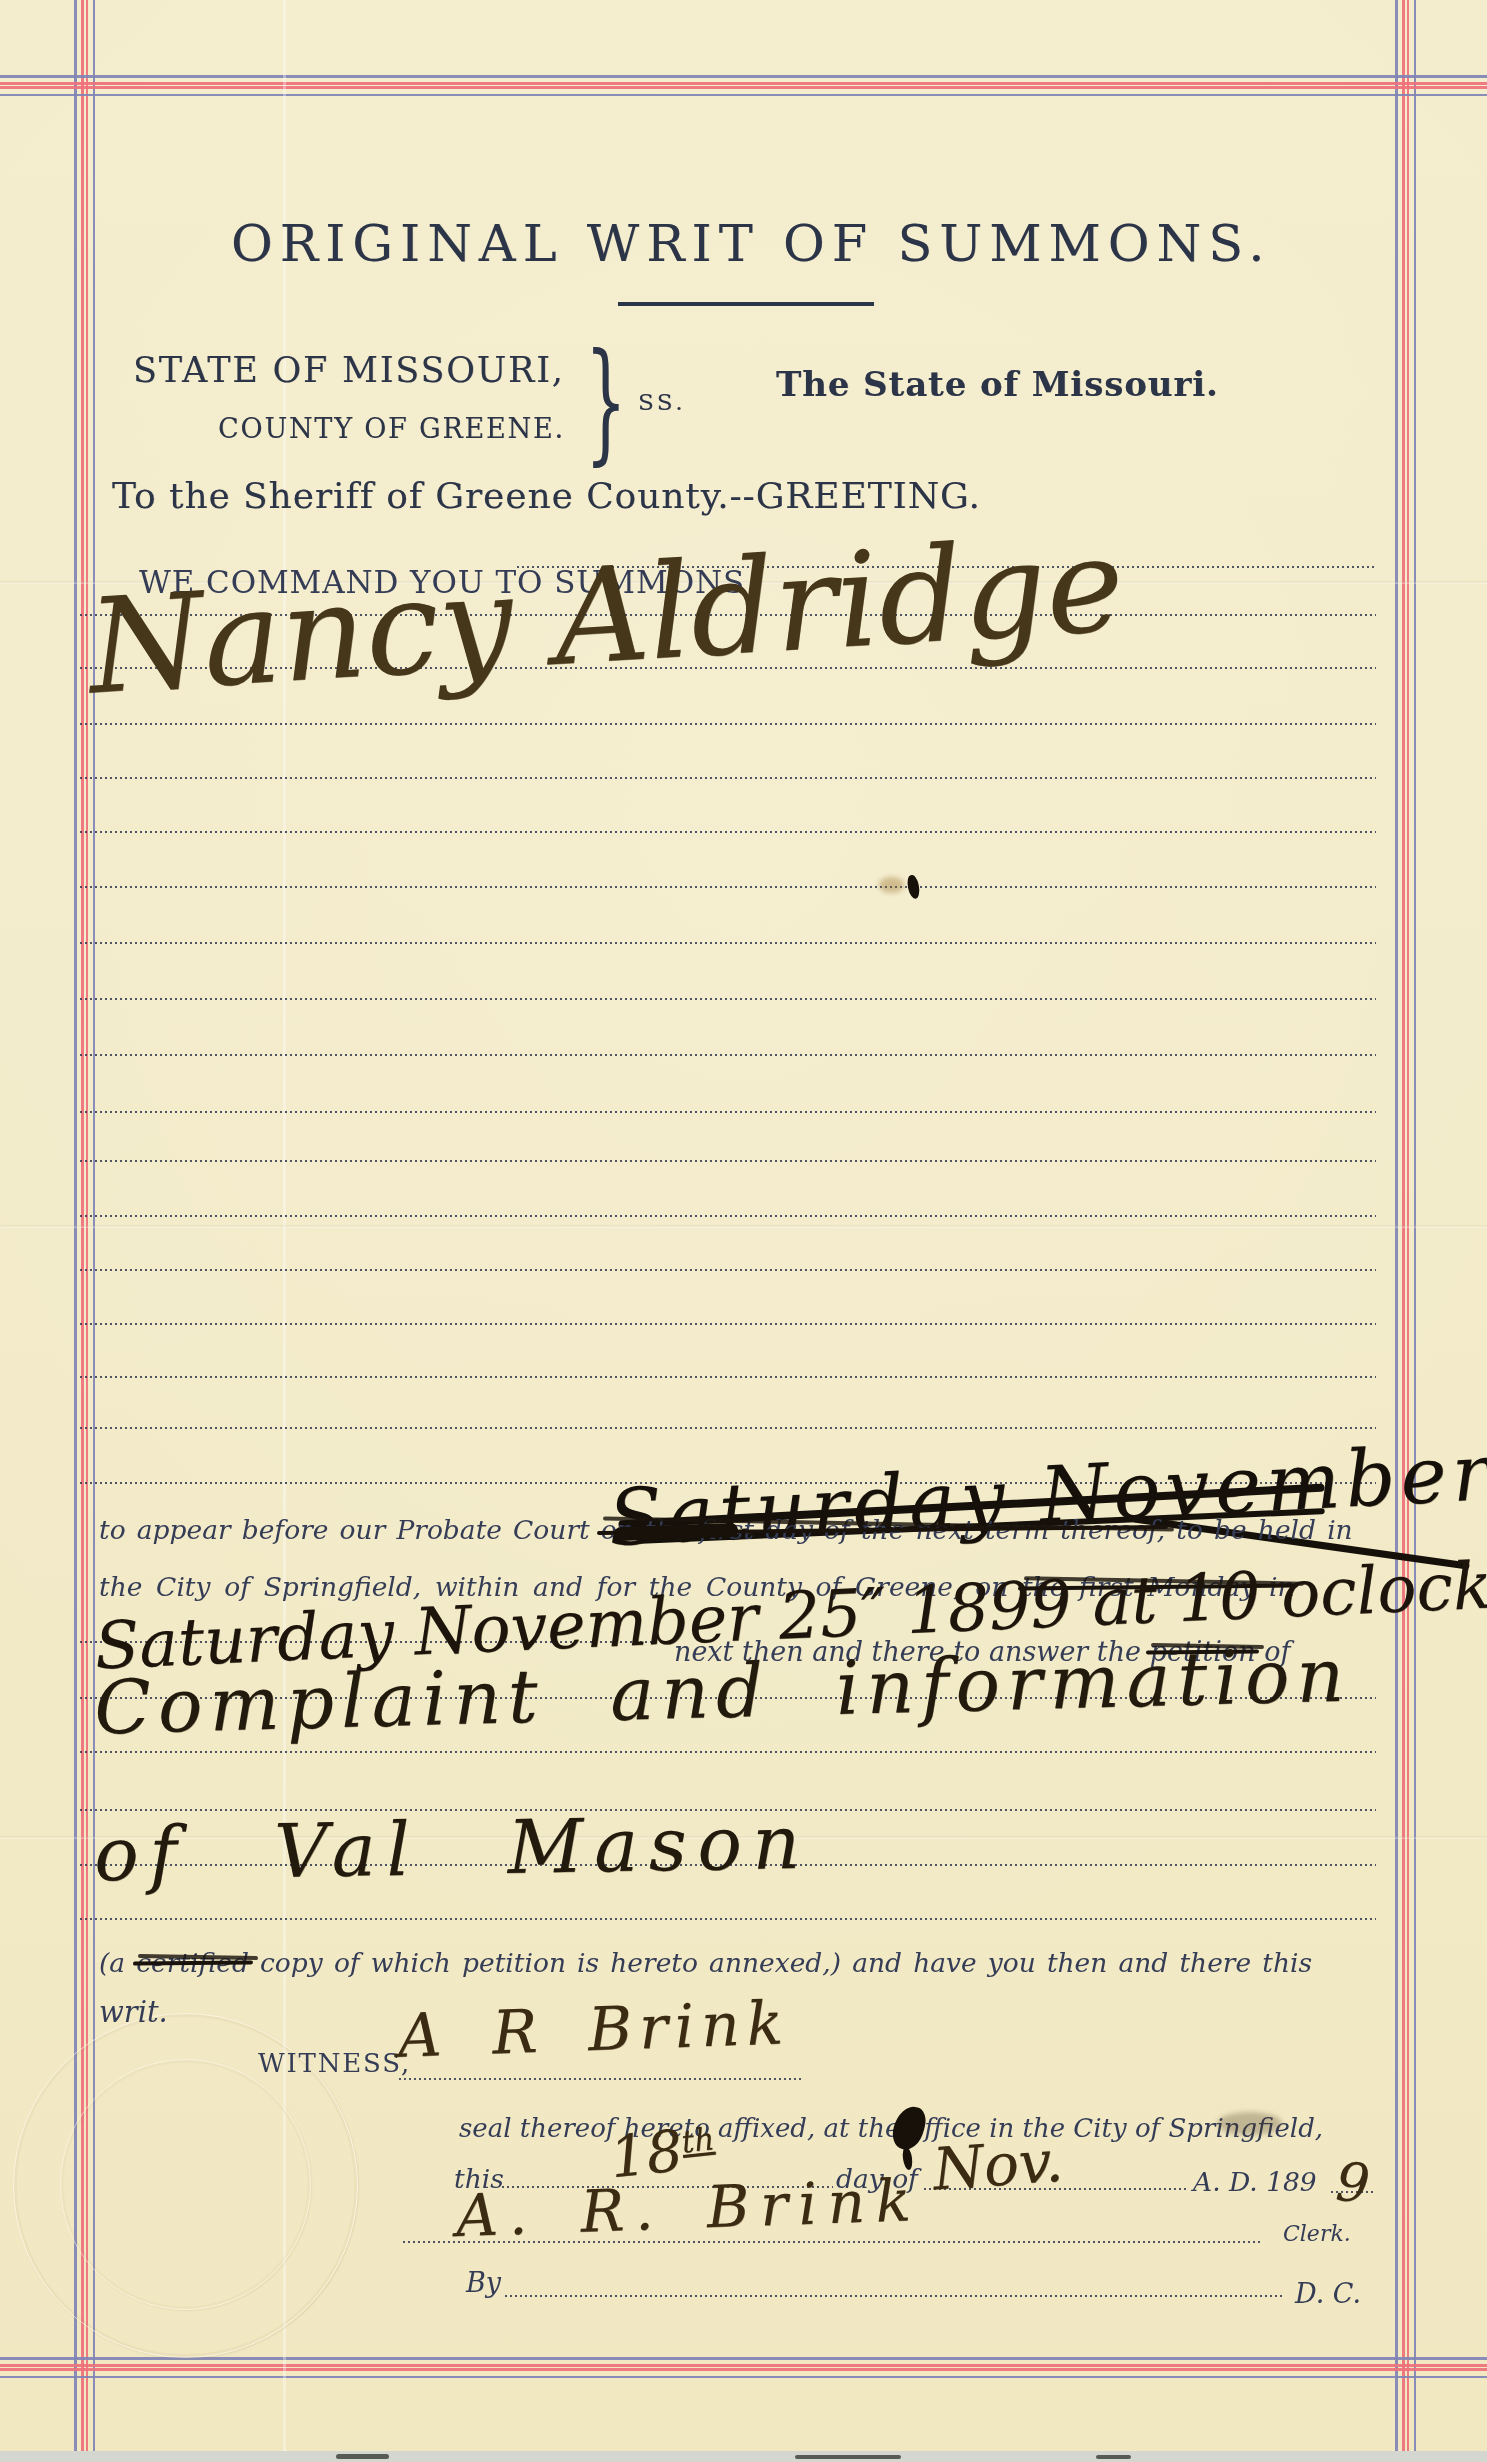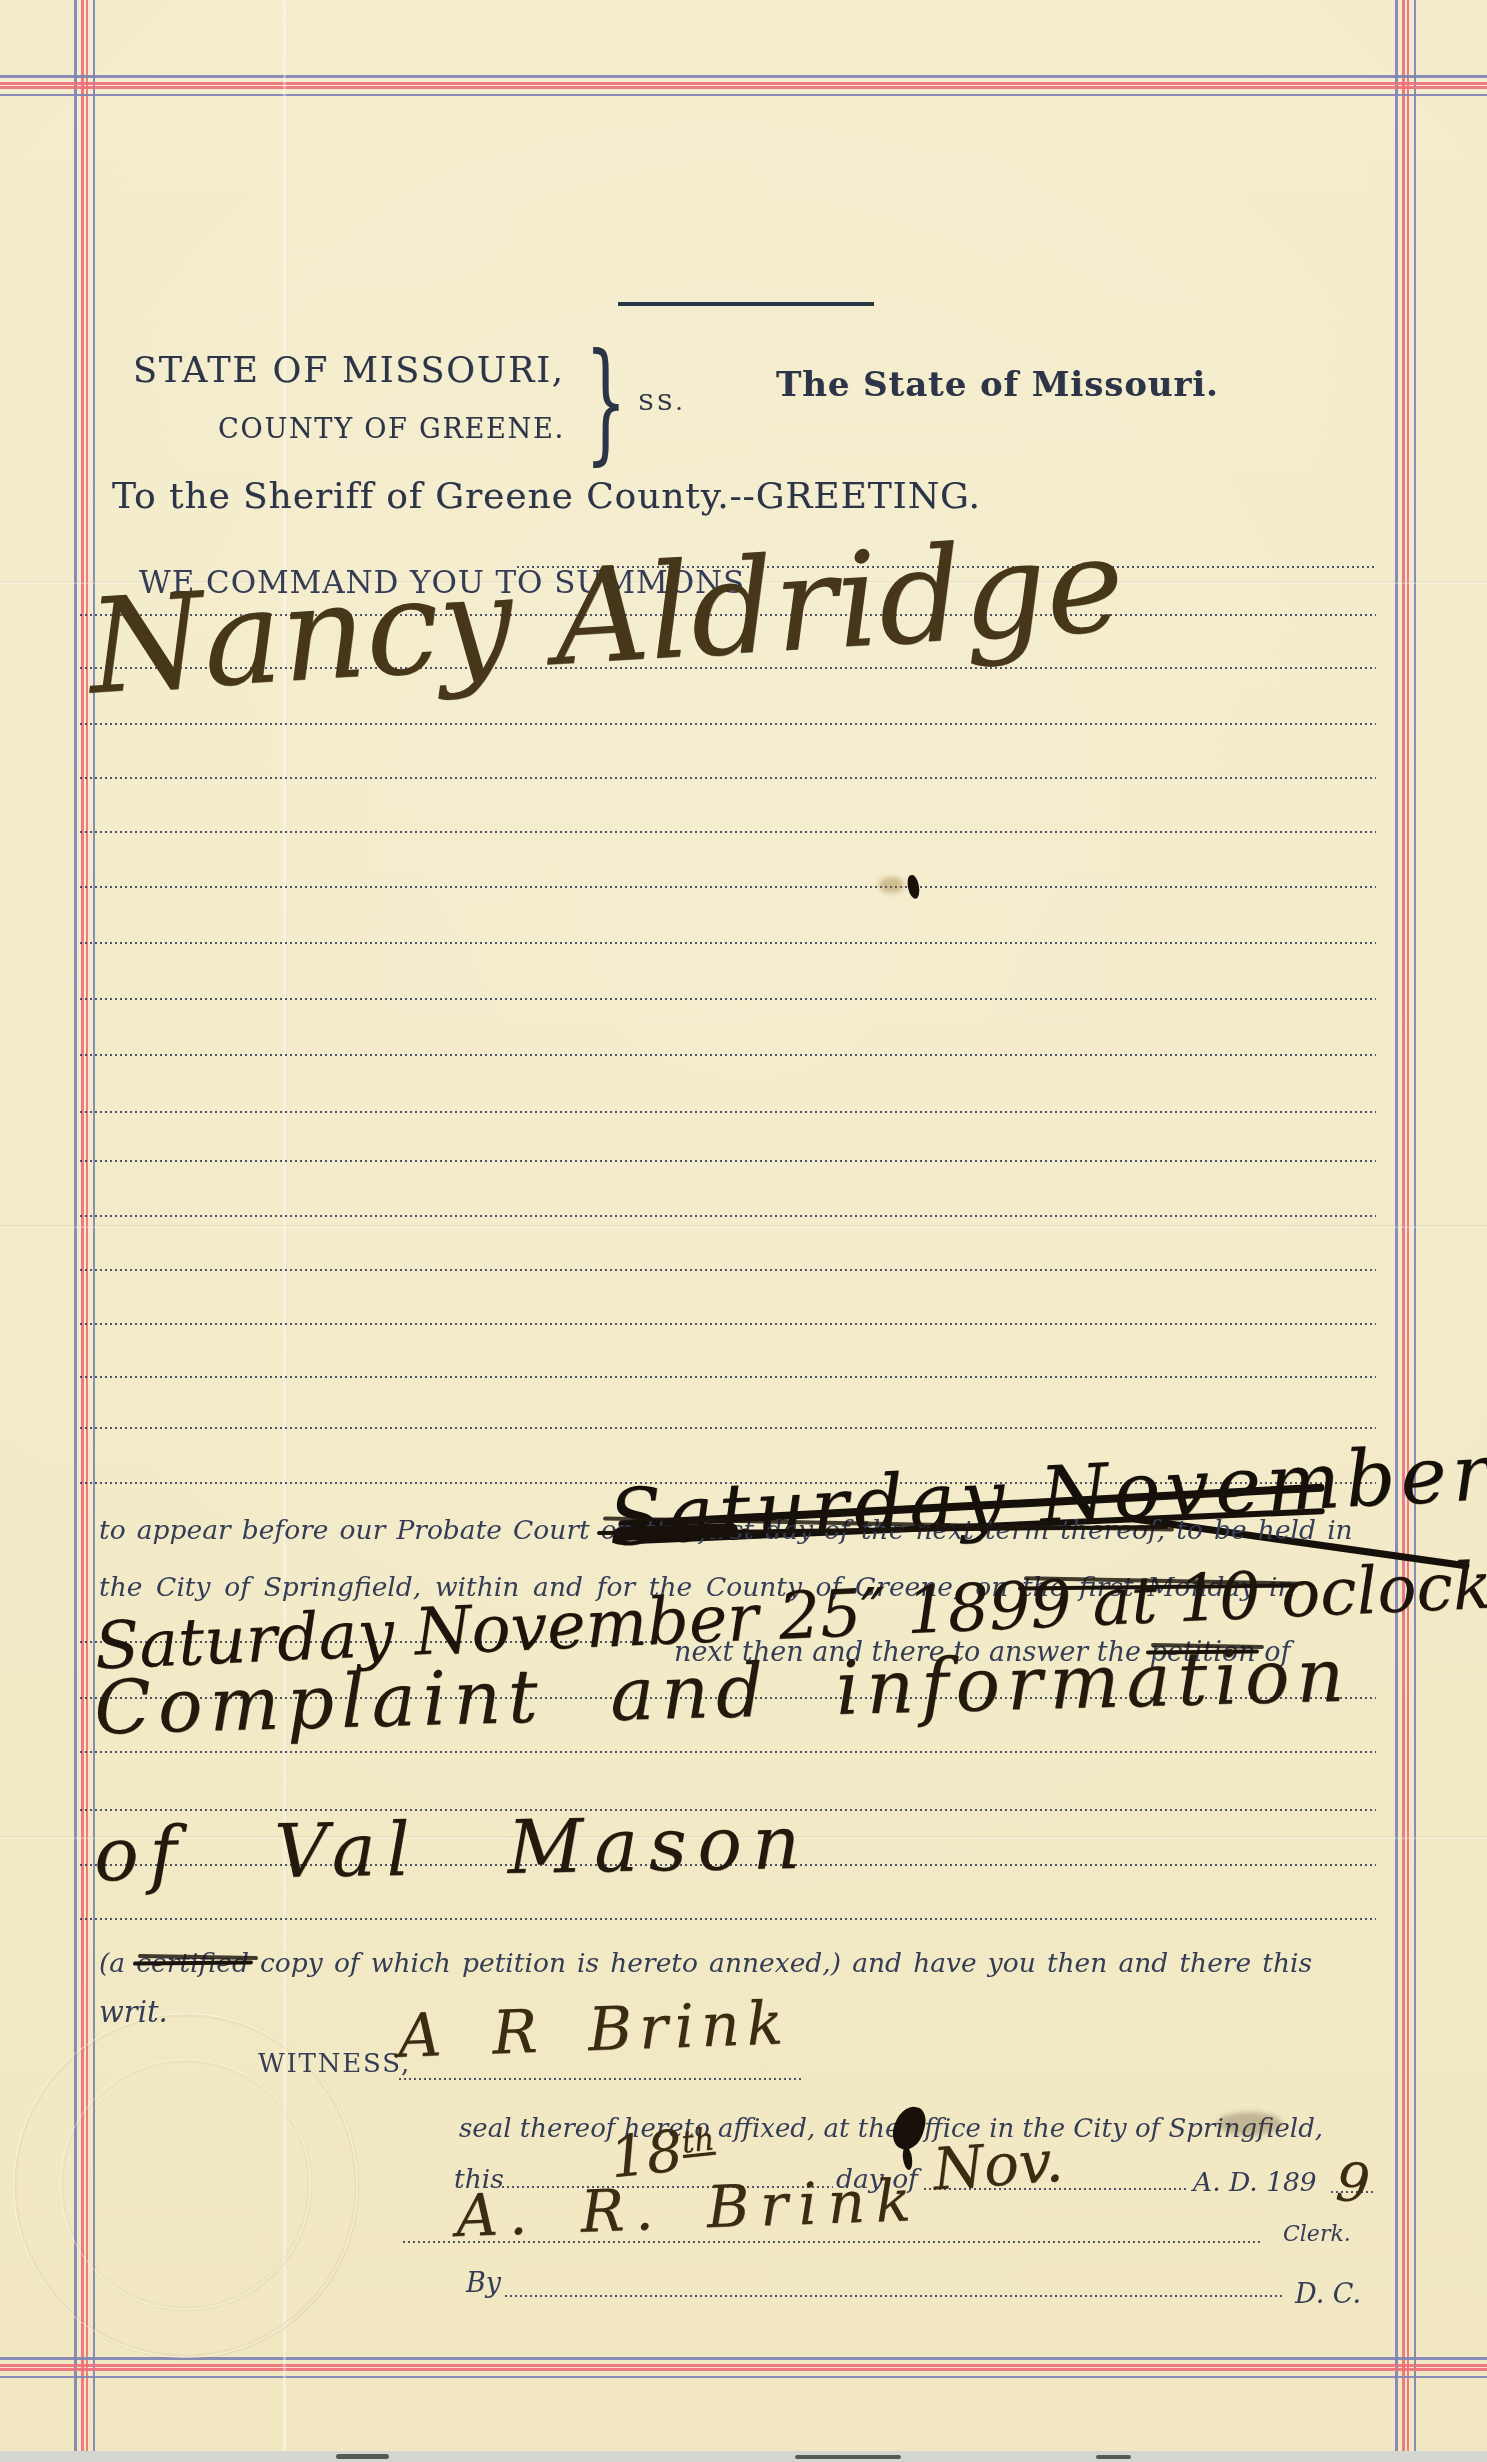--- a/index.html
+++ b/index.html
@@ -67,20 +67,21 @@
   <div class="hcrease" style="top:1225px"></div>
   <div class="hcrease" style="top:1836px"></div>
   <div class="scan-edge"></div>
   <div class="scan-mark" style="left:336px;top:2454px;width:53px;height:5.3px"></div>
   <div class="scan-mark" style="left:795px;top:2455px;width:106px;height:4.4px"></div>
   <div class="scan-mark" style="left:1096px;top:2455px;width:35px;height:4.4px"></div>
 
   <div class="seal" style="left:13.3px;top:2013px;width:343px;height:343px"></div>
   <div class="seal" style="left:60px;top:2059px;width:249px;height:249px;opacity:.8"></div>
 
+  <div class="printed display" style="left:231px;top:214px;width:1025px;text-align:center;font-size:51px;letter-spacing:7px">ORIGINAL WRIT OF SUMMONS.</div>
   <div style="position:absolute;left:618px;top:302px;width:256px;height:4.4px;background:#2c3447"></div>
 
   <div class="printed display" style="left:133px;top:350px;font-size:35px;letter-spacing:1.8px">STATE OF MISSOURI,</div>
   <div class="printed display" style="left:218px;top:413px;font-size:27px;letter-spacing:1.8px">COUNTY OF GREENE.</div>
   <div class="printed display" style="left:585px;top:336px;font-size:131px;transform:scaleX(.5);transform-origin:left top;line-height:1">}</div>
   <div class="printed display" style="left:638px;top:389px;font-size:23px;letter-spacing:3.5px;text-transform:uppercase">ss.</div>
   <div class="printed display" style="left:776px;top:364px;font-size:34px;font-weight:bold;letter-spacing:0.9px">The State of Missouri.</div>
 
   <div class="printed display" style="left:112px;top:475px;font-size:36px;letter-spacing:0.9px">To the Sheriff of Greene County.--GREETING.</div>
 

